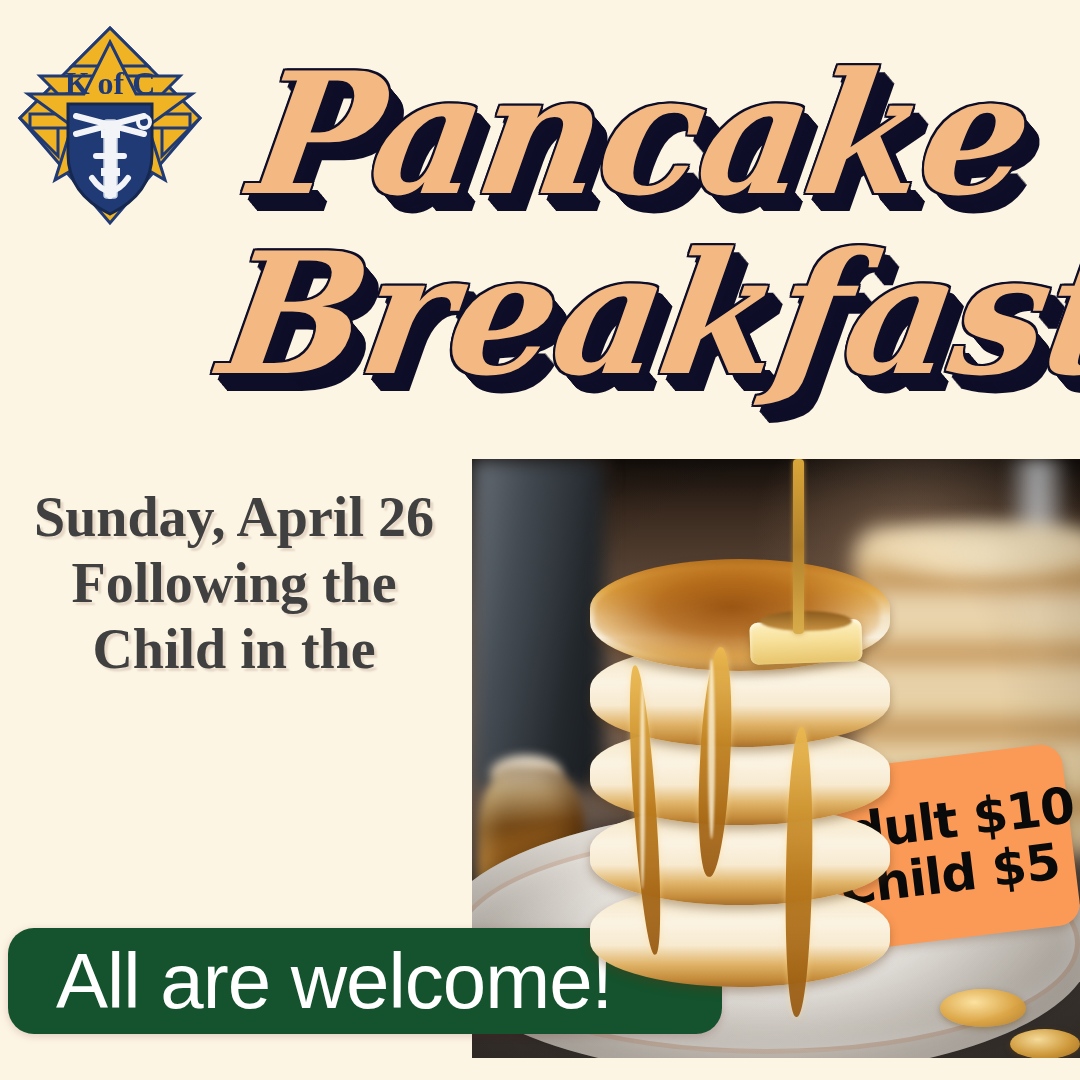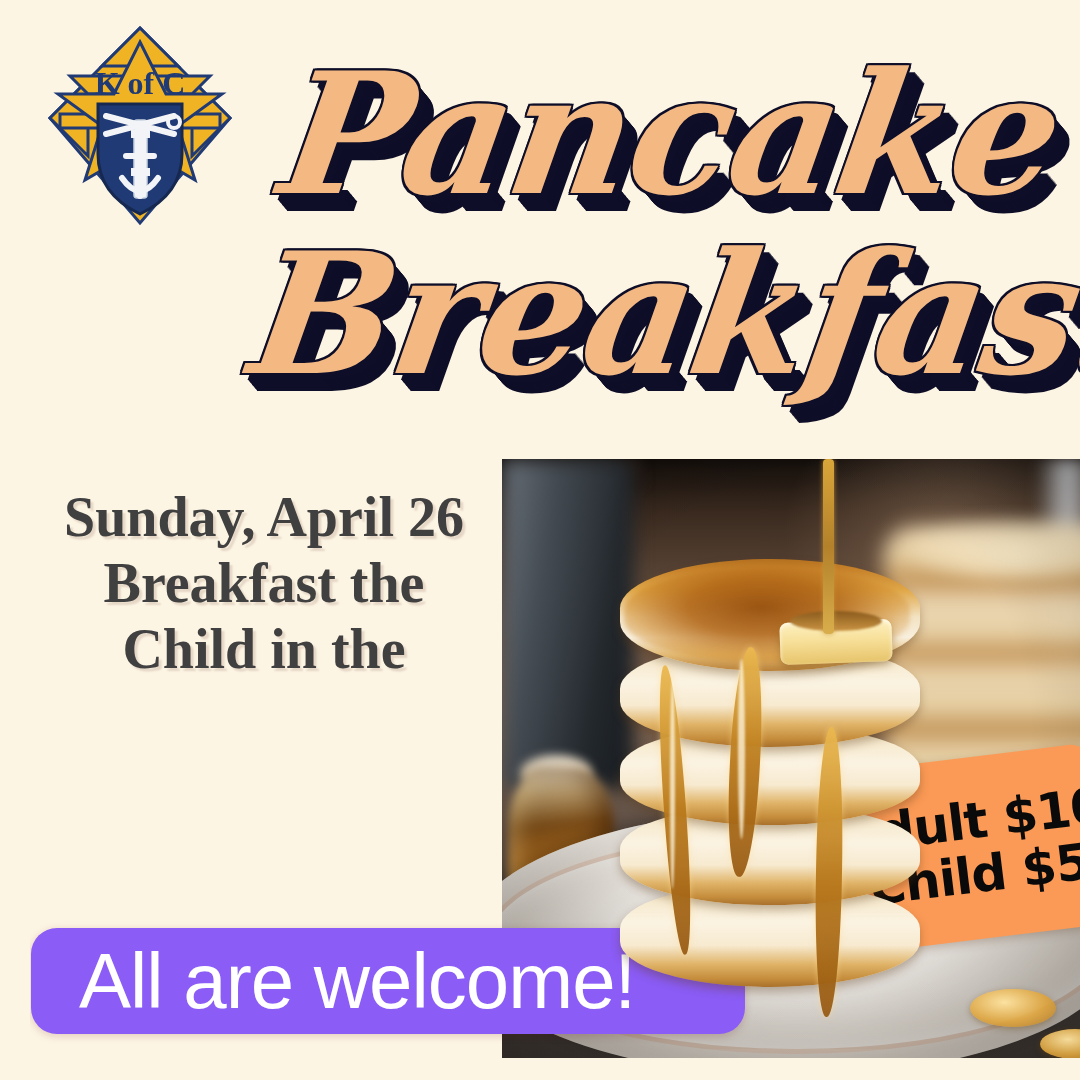--- a/index.html
+++ b/index.html
@@ -2,21 +2,21 @@
 <html><head>
 <meta charset="utf-8">
 <style>
   html,body{margin:0;padding:0;}
   body{
     width:1080px;height:1080px;overflow:hidden;
     background:#FDF5E4;
     font-family:"Liberation Sans", sans-serif;
     position:relative;
   }
-  #poster{position:absolute;inset:0;background:#FDF5E4;overflow:hidden;margin-left:30px;}
+  #poster{position:absolute;inset:0;background:#FDF5E4;overflow:hidden;}
 
   
   .logo-wrap{position:absolute;left:10px;top:18px;width:200px;height:215px;}
   .logo-wrap svg{display:block;width:200px;height:215px;}
 
   
   .title-block{position:absolute;left:215px;top:38px;width:770px;height:400px;}
   .script-line{
     position:absolute;
     font-family:"DejaVu Serif", serif;
@@ -210,22 +210,22 @@
     font-weight:700;
     color:#0A0A0A;
     font-size:50px;
     line-height:1.04;
     letter-spacing:-1px;
     white-space:nowrap;
   }
 
   
   .welcome-banner{
-    position:absolute;left:1px;top:928px;width:714px;height:106px;
-    background:#8b5cf6;
+    position:absolute;left:8px;top:928px;width:714px;height:106px;
+    background:#14532d;
     border-radius:26px;
     display:flex;align-items:center;
     box-shadow:0 2px 8px rgba(100,10,10,.18);
   }
   .welcome-text{
     font-family:"Liberation Sans", sans-serif;
     font-weight:400;
     color:#FFFFFF;
     font-size:78px;
     line-height:1;
@@ -271,21 +271,21 @@
     </svg>
   </div>
 
   <div class="title-block">
     <div class="script-line title-1">Pancake</div>
     <div class="script-line title-2">Breakfast</div>
   </div>
 
   <div class="info-block">
     <span class="line">Sunday, April 26</span>
-    <span class="line">Breakfast the</span>
+    <span class="line">Following the</span>
     <span class="line">Child in the</span>
   </div>
 
   <div class="photo">
     <div class="ph-bg"></div>
     <div class="ph-canister-top"></div>
     <div class="ph-canister"></div>
     <div class="ph-lightcol"></div>
     <div class="ph-backstack"></div>
     <div class="ph-backstack-hl"></div>

